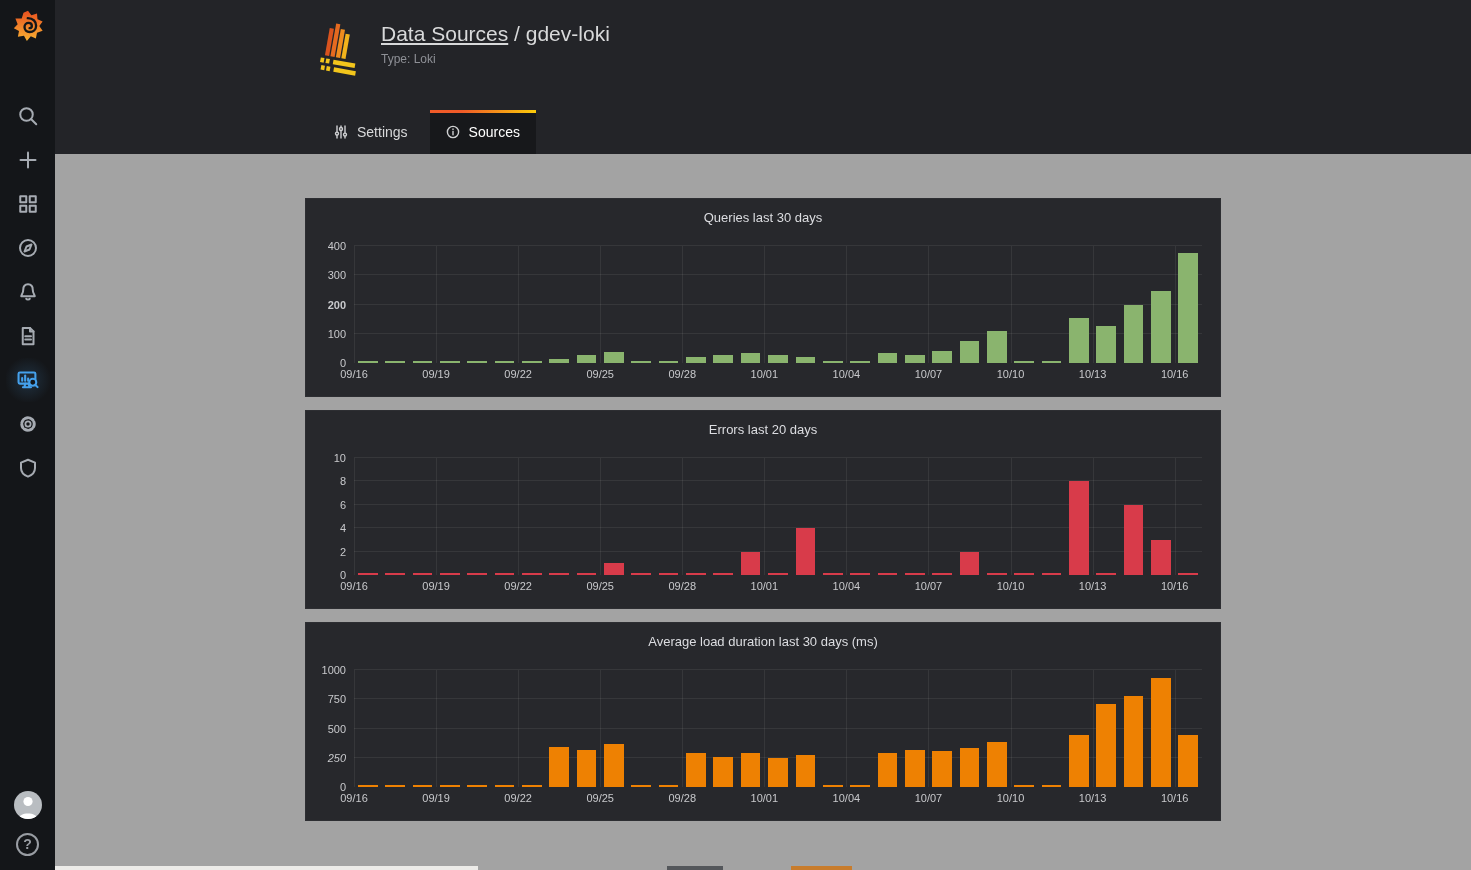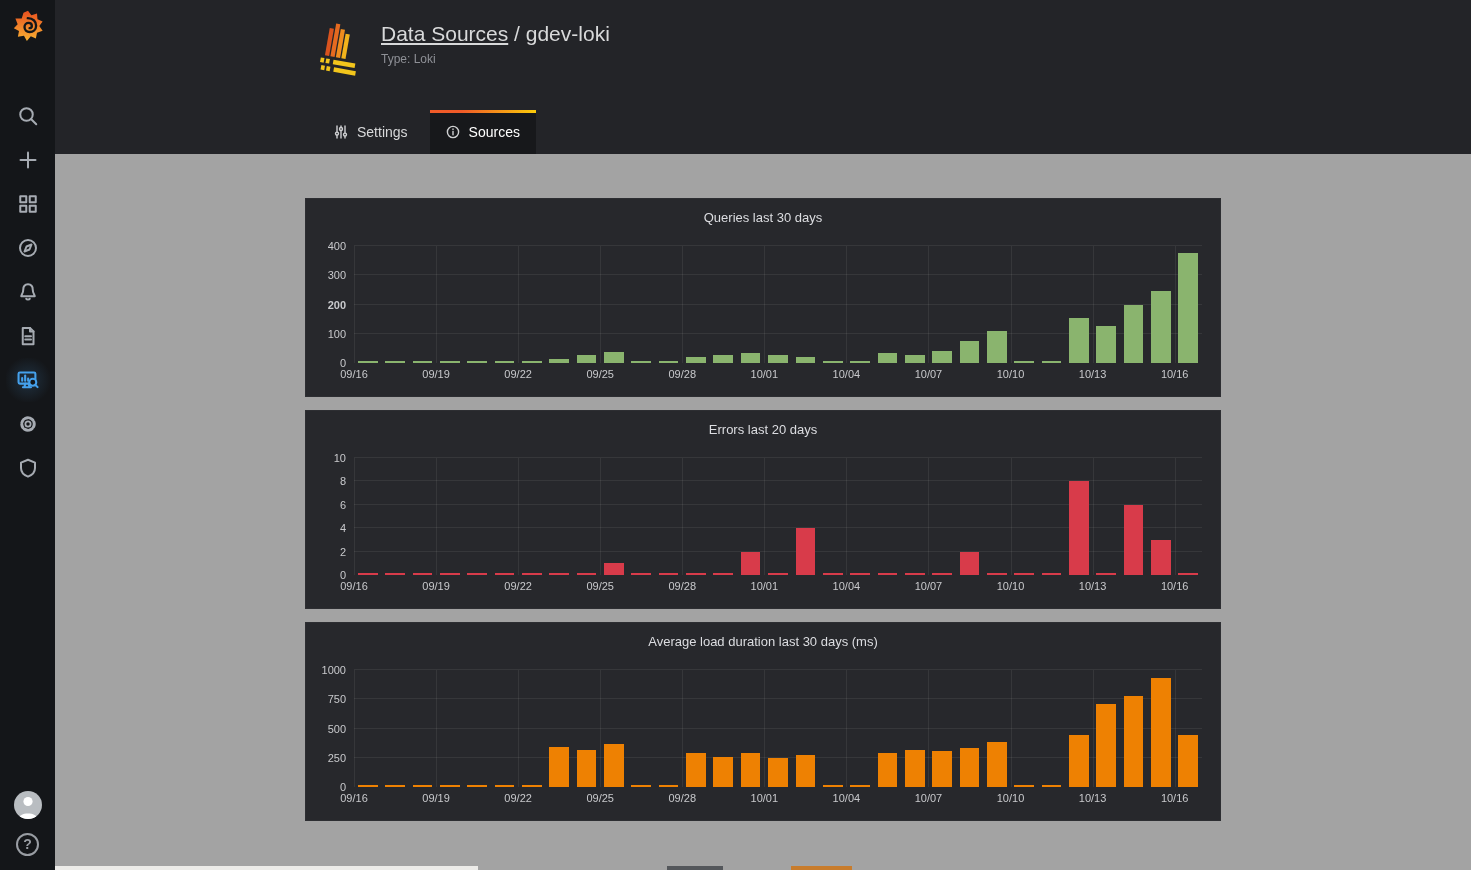--- a/index.html
+++ b/index.html
@@ -361,21 +361,21 @@
           <div class="gridline-v" style="left: 96.7742%;"></div>
           <div class="xtick" style="left: 96.7742%;">10/16</div>
           <div class="bar" style="left: 97.2258%; width: 2.32258%; height: 1.8%; background: rgb(216, 59, 74);"></div>
         </div>
     </section>
     <section class="panel">
       <div class="panel-title">Average load duration last 30 days (ms)</div>
       <div class="plot">
           <div class="ytick" style="bottom: 0%;">0</div>
           <div class="gridline-h" style="bottom: 25%;"></div>
-          <div class="ytick" style="bottom: 25%;">250</div>
+          <div class="ytick" style="bottom: 25%; font-style: italic;">250</div>
           <div class="gridline-h" style="bottom: 50%;"></div>
           <div class="ytick" style="bottom: 50%;">500</div>
           <div class="gridline-h" style="bottom: 75%;"></div>
           <div class="ytick" style="bottom: 75%;">750</div>
           <div class="gridline-h" style="bottom: 100%;"></div>
           <div class="ytick" style="bottom: 100%;">1000</div>
           <div class="gridline-v" style="left: 0%;"></div>
           <div class="xtick" style="left: 0%;">09/16</div>
           <div class="bar" style="left: 0.451613%; width: 2.32258%; height: 1.8%; background: rgb(238, 129, 2);"></div>
           <div class="bar" style="left: 3.67742%; width: 2.32258%; height: 1.8%; background: rgb(238, 129, 2);"></div>

